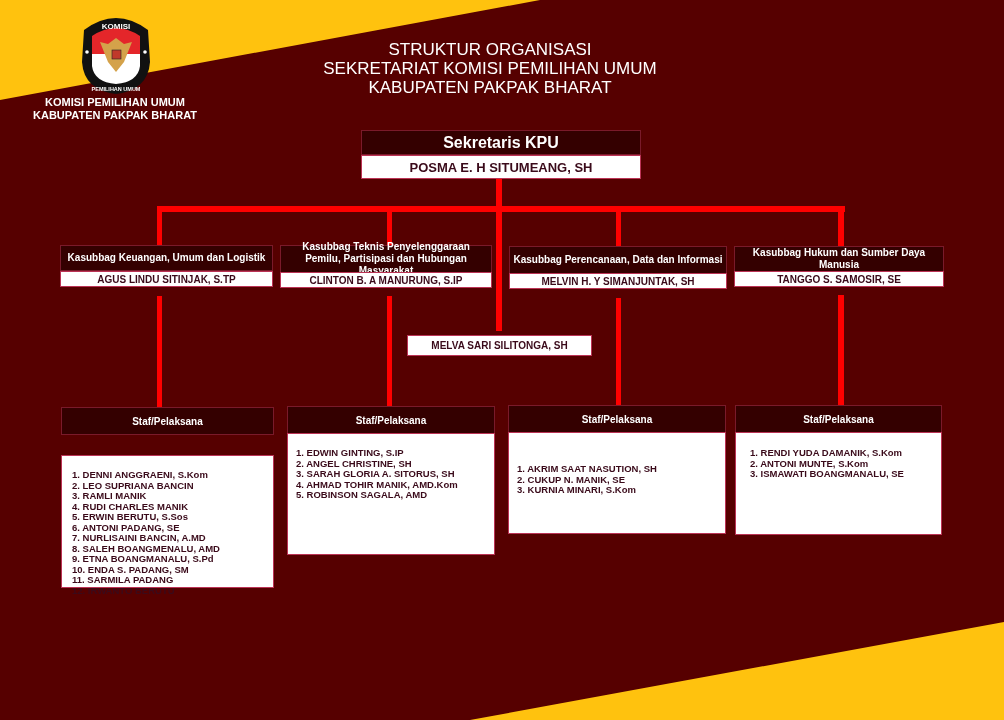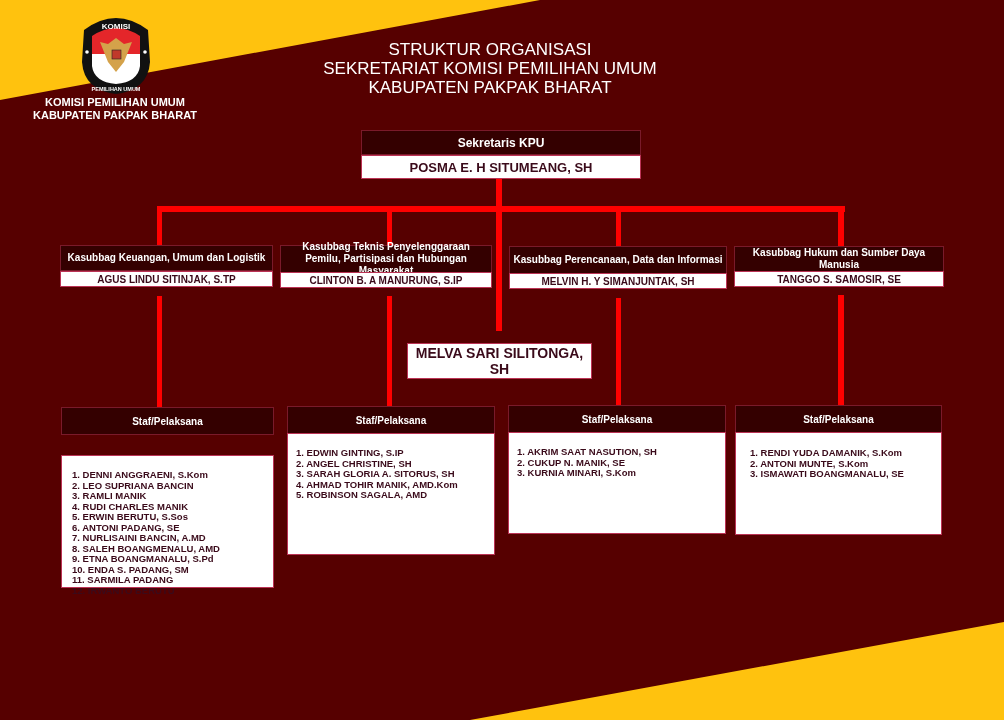--- a/index.html
+++ b/index.html
@@ -5,25 +5,25 @@
   html, body { margin:0; padding:0; }
   body { width:1004px; height:720px; position:relative; overflow:hidden; background:#560000; font-family:"Liberation Sans", sans-serif; }
   .bg-svg { position:absolute; left:0; top:0; width:1004px; height:720px; }
   .abs { position:absolute; }
   .logo { left:78px; top:12px; width:76px; height:82px; }
   .org-name { left:20px; top:96px; width:190px; text-align:center; color:#fff; font-weight:bold; font-size:11px; line-height:13px; }
   .title { left:250px; top:40px; width:480px; text-align:center; color:#fff; font-weight:normal; font-size:17px; line-height:19px; }
   .line { position:absolute; background:#ff0000; }
   .box-head { background:#340000; color:#fff; font-weight:bold; text-align:center; border:1px solid #7a1a2a; box-sizing:border-box; display:flex; align-items:center; justify-content:center; }
   .box-body { background:#fff; color:#3a0a1a; font-weight:bold; text-align:center; box-sizing:border-box; border:1px solid #b35; display:flex; align-items:center; justify-content:center; }
-  .sek-head { left:361px; top:130px; width:280px; height:25px; font-size:12px; }
+  .sek-head { left:361px; top:130px; width:280px; height:25px; font-size:16px; }
   .sek-body { left:361px; top:155px; width:280px; height:24px; font-size:13px; }
   .kh { font-size:10px; height:26px; line-height:12px; }
   .kb { font-size:10px; height:16px; }
-  .melva { left:407px; top:335px; width:185px; height:36px; font-size:14px;margin-top:8px; }
+  .melva { left:407px; top:335px; width:185px; height:21px; font-size:10px; }
   .staf-head { height:28px; font-size:10px; }
   .staf-body { background:#fff; border:1px solid #b35; box-sizing:border-box; color:#3a0a1a; font-weight:bold; font-size:9.5px; line-height:10.5px; }
   .staf-body ol { list-style:none; margin:0; padding:0; }
   .staf-body li { white-space:nowrap; }
 </style>
 </head>
 <body>
 
 <svg class="bg-svg" viewBox="0 0 1004 720">
   <rect x="0" y="0" width="1004" height="720" fill="#560000"></rect>
@@ -107,21 +107,21 @@
   <ol>
     <li>1. EDWIN GINTING, S.IP</li>
     <li>2. ANGEL CHRISTINE, SH</li>
     <li>3. SARAH GLORIA A. SITORUS, SH</li>
     <li>4. AHMAD TOHIR MANIK, AMD.Kom</li>
     <li>5. ROBINSON SAGALA, AMD</li>
   </ol>
 </div>
 
 <div class="abs box-head staf-head" style="left:508px; top:405px; width:218px;">Staf/Pelaksana</div>
-<div class="abs staf-body" style="left:508px; top:432px; width:218px; height:102px; padding:14px 0 0 8px;">
+<div class="abs staf-body" style="left:508px; top:432px; width:218px; height:102px; padding:31px 0 0 8px;">
   <ol>
     <li>1. AKRIM SAAT NASUTION, SH</li>
     <li>2. CUKUP N. MANIK, SE</li>
     <li>3. KURNIA MINARI, S.Kom</li>
   </ol>
 </div>
 
 <div class="abs box-head staf-head" style="left:735px; top:405px; width:207px;">Staf/Pelaksana</div>
 <div class="abs staf-body" style="left:735px; top:432px; width:207px; height:103px; padding:15px 0 0 14px;">
   <ol>

